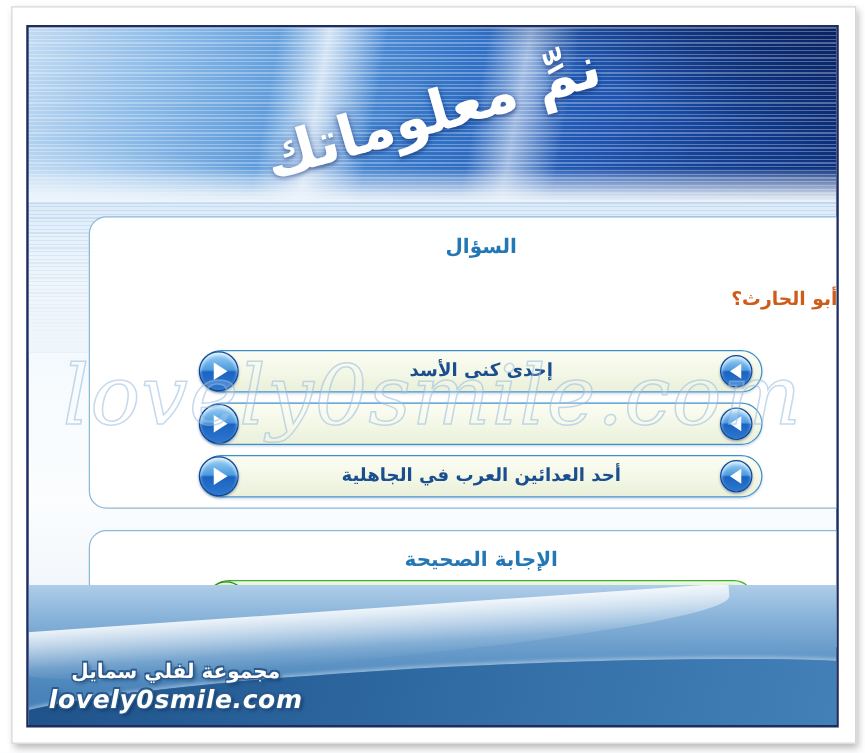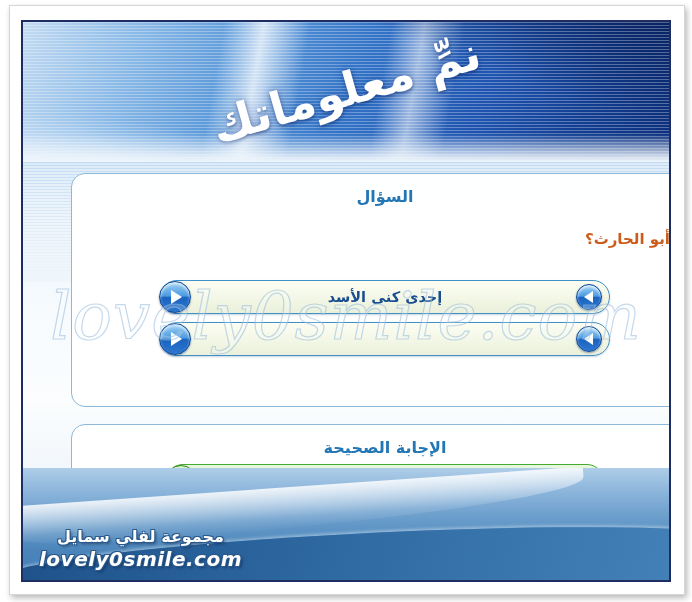--- a/index.html
+++ b/index.html
@@ -195,20 +195,29 @@
 
         <div class="pill">
           <span class="orb blue big">
               <span class="tri-right"></span>
             </span>
           <span class="orb blue small">
               <span class="tri-left"></span>
             </span>
         </div>
 
+        <div class="pill">
+          <span class="orb blue big">
+              <span class="tri-right"></span>
+            </span>
+          <span class="pill-label">أحد العدائين العرب في الجاهلية</span>
+          <span class="orb blue small">
+              <span class="tri-left"></span>
+            </span>
+        </div>
 
       </div>
     </div>
 
     <div class="panel" id="answer-panel">
       <span class="section-label">الإجابة الصحيحة</span>
       <div id="answer-pill">
         <span class="orb green big">
             <span class="tri-right"></span>
           </span>

